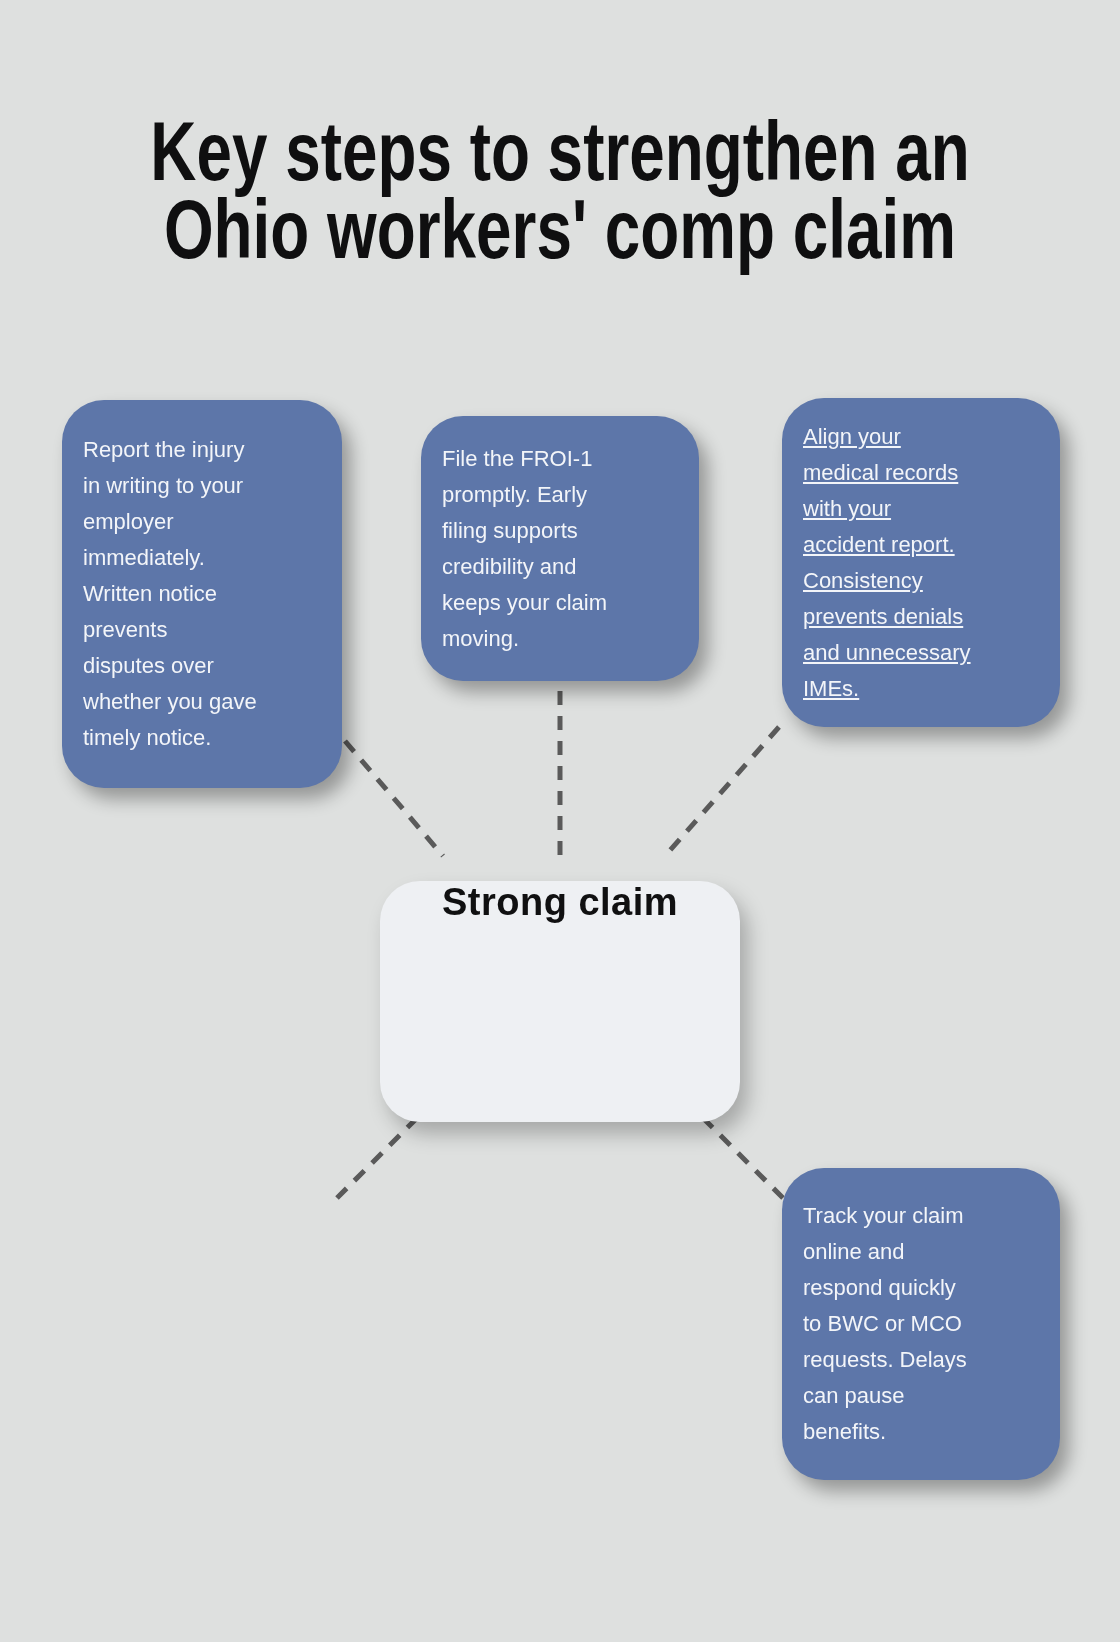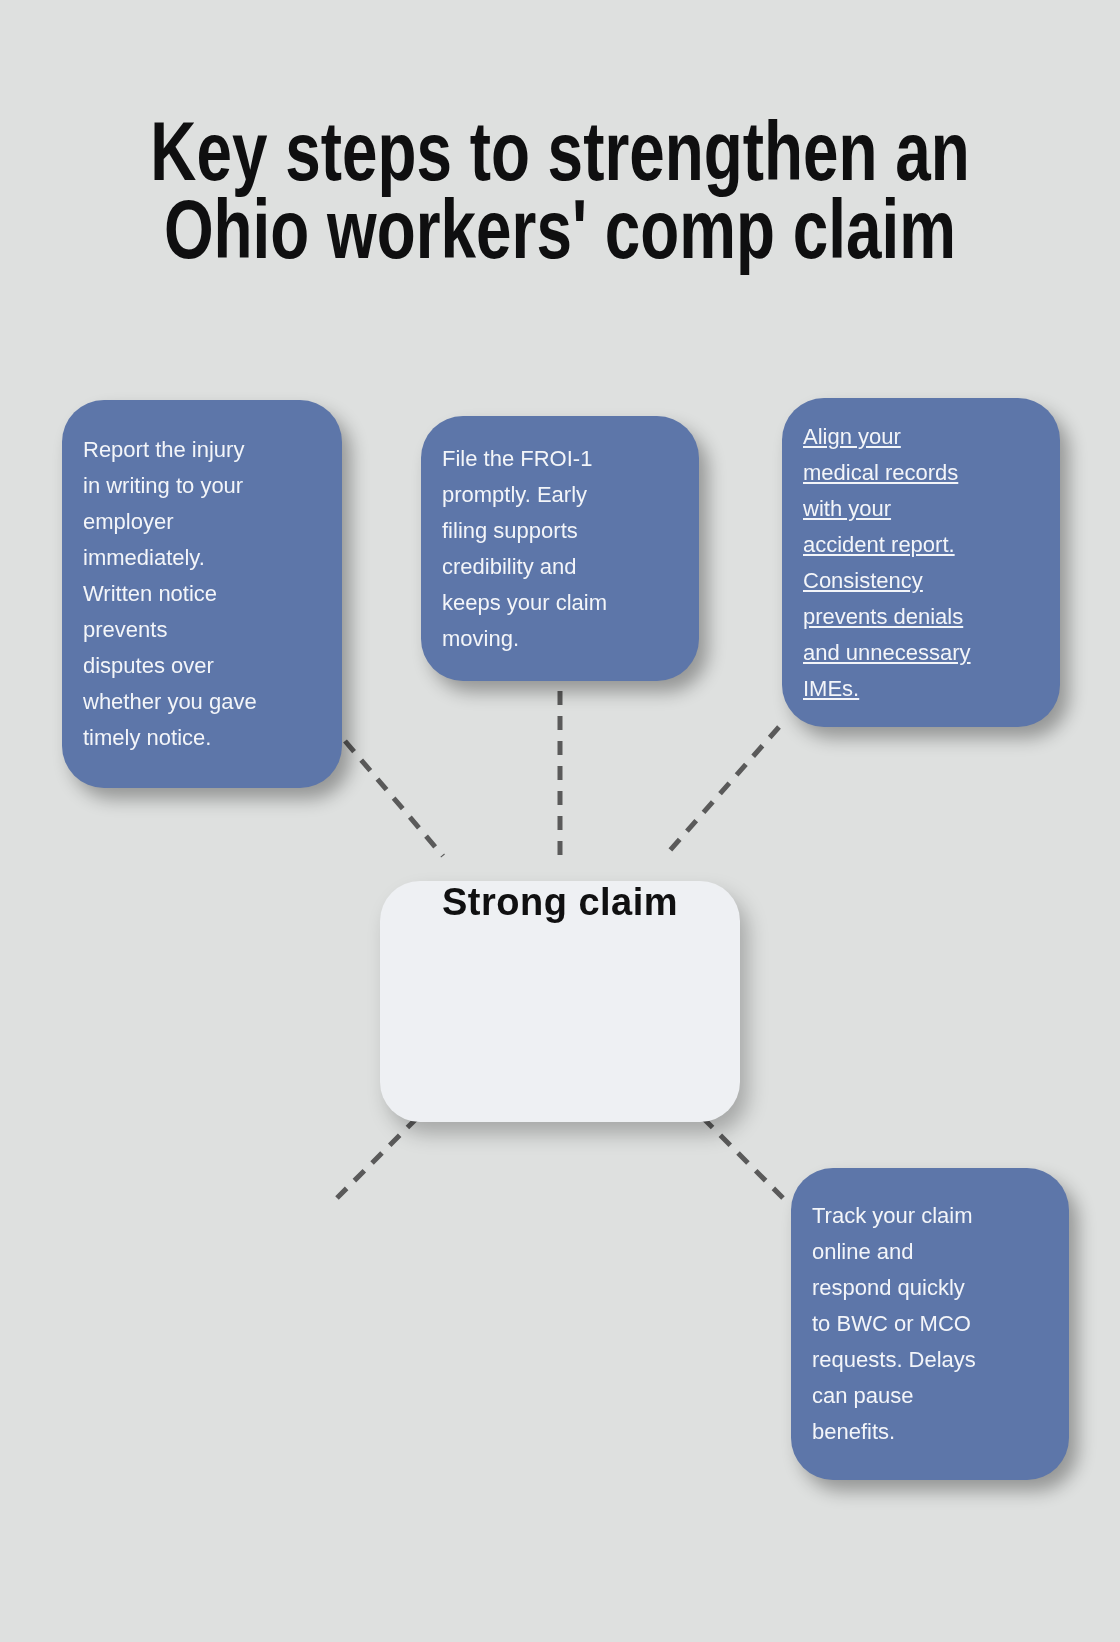--- a/index.html
+++ b/index.html
@@ -59,21 +59,21 @@
   }
   .step-card .step-text {
     font-size: 22px;
     line-height: 36px;
     white-space: pre-line;
   }
   .card-1 { left: 62px;  top: 400px;  width: 280px; height: 388px; }
   .card-2 { left: 421px; top: 416px;  width: 278px; height: 265px; }
   .card-3 { left: 782px; top: 398px;  width: 278px; height: 329px; text-decoration: underline; }
   .card-4 { left: 62px;  top: 1168px; width: 279px; height: 312px; }
-  .card-5 { left: 782px; top: 1168px; width: 278px; height: 312px; margin-left: 9px; }
+  .card-5 { left: 782px; top: 1168px; width: 278px; height: 312px; }
   .center-node {
     position: absolute;
     left: 380px;
     top: 857px;
     width: 360px;
     height: 241px;
     background: var(--center-bg, #eef0f3);
     border-radius: 40px;
     box-shadow: 8px 12px 20px rgba(0, 0, 0, 0.25);
     display: flex;

